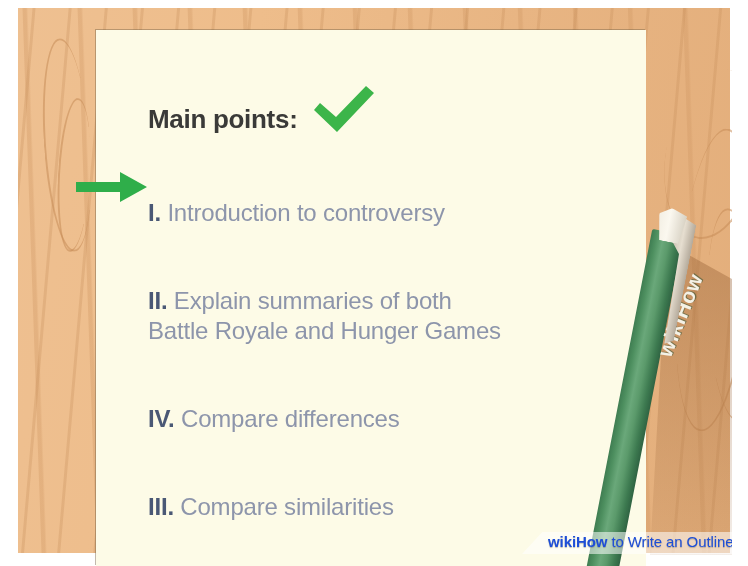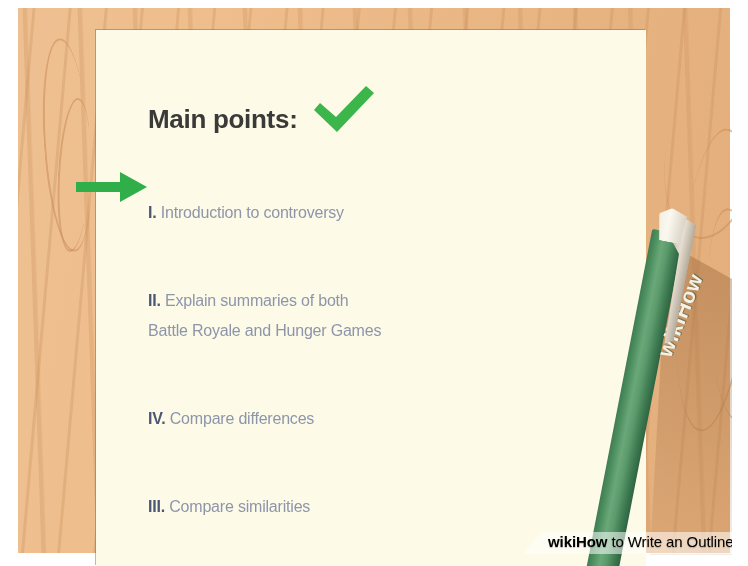--- a/index.html
+++ b/index.html
@@ -92,21 +92,21 @@
     white-space: nowrap;
   }
 
   .outline-list {
     position: absolute;
     left: 148px;
     top: 168px;
     width: 470px;
   }
   .outline-item {
-    font-size: 16px;
+    font-size: 24px;
     color: #8d95ab;
     line-height: 30px;
     letter-spacing: -0.2px;
     margin-bottom: 28px;
     white-space: pre-line;
   }
   .outline-item .numeral {
     color: #4a5875;
     font-weight: bold;
   }
@@ -194,21 +194,21 @@
     width: 226px;
     height: 22px;
     background: rgba(255,255,255,0.55);
     clip-path: polygon(9% 0%, 100% 0%, 100% 100%, 0% 100%);
   }
   .watermark-text {
     position: absolute;
     left: 548px;
     top: 533px;
     font-size: 15px;
-    color: #000000;
+    color: #1d4ed8;
     white-space: nowrap;
     letter-spacing: -0.1px;
     text-shadow: 0 1px 1px rgba(80,80,60,0.35);
   }
   .wm-wiki { font-weight: bold; }
   .wm-how  { font-weight: bold; }
   .wm-rest { font-weight: normal; }
 </style>
 </head>
 <body>

